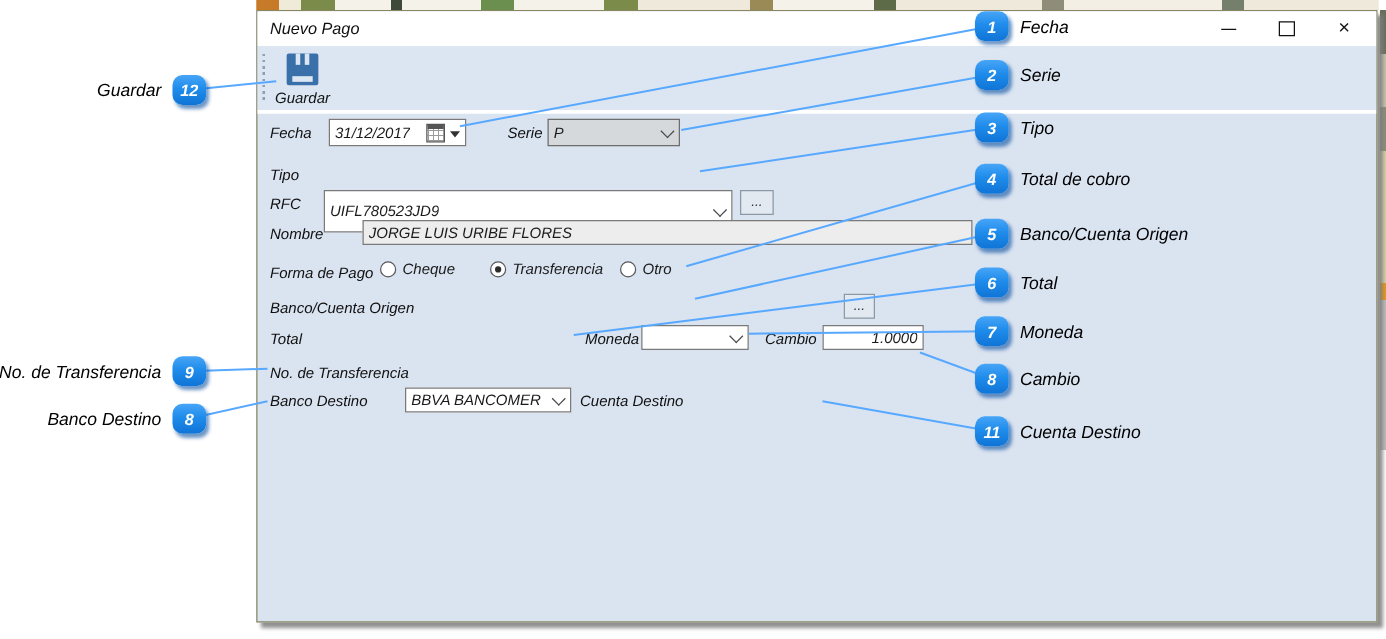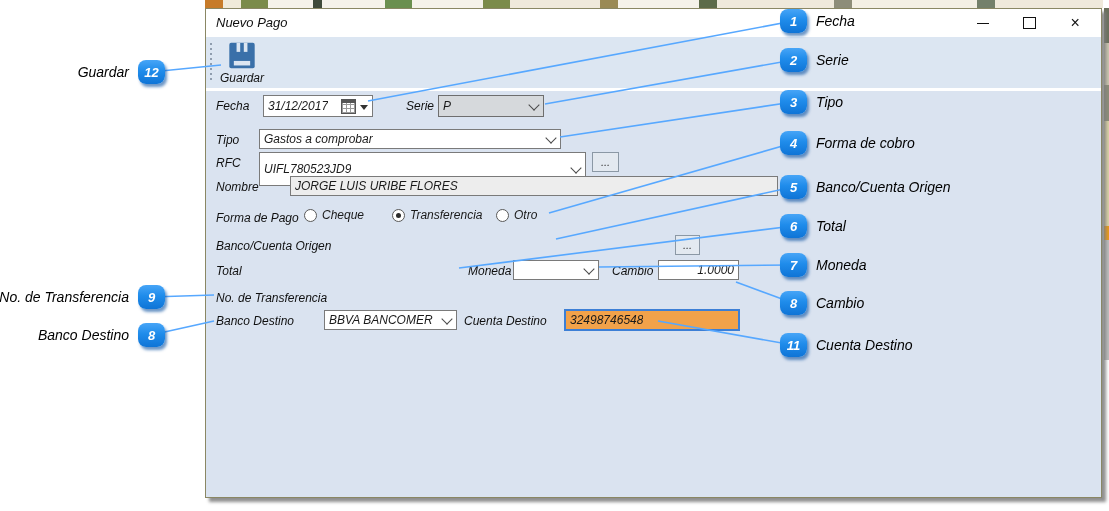--- a/index.html
+++ b/index.html
@@ -115,24 +115,20 @@
       <span class="cal-icon"></span>
       <span class="drop-arrow"></span>
     </div>
     <span class="flabel" style="left:200px;top:89px">Serie</span>
     <div class="box combo gray" style="left:232px;top:86px;width:106px;height:22px">
       <span class="val">P</span>
       <span class="chev"></span>
     </div>
 
     <span class="flabel" style="left:10px;top:123px">Tipo</span>
-    <div class="box combo" style="left:53px;top:120px;width:302px;height:20px">
-      <span class="val">Gastos a comprobar</span>
-      <span class="chev"></span>
-    </div>
 
     <span class="flabel" style="left:10px;top:146px">RFC</span>
     <div class="box combo" style="left:53px;top:143px;width:327px;height:34px">
       <span class="val">UIFL780523JD9</span>
       <span class="chev"></span>
     </div>
     <div class="browse" style="left:386px;top:143px;width:27px;height:20px">...</div>
 
     <span class="flabel" style="left:10px;top:170px">Nombre</span>
     <div class="box readonly" style="left:52px;top:167px;width:488px;height:20px">
@@ -168,23 +164,20 @@
     </div>
 
     <span class="flabel" style="left:10px;top:281px">No. de Transferencia</span>
 
     <span class="flabel" style="left:10px;top:304px">Banco Destino</span>
     <div class="box combo" style="left:118px;top:301px;width:133px;height:20px">
       <span class="val">BBVA BANCOMER  012</span>
       <span class="chev"></span>
     </div>
     <span class="flabel" style="left:258px;top:304px">Cuenta Destino</span>
-    <div class="box hl" style="left:358px;top:300px;width:176px;height:22px">
-      <span class="val">32498746548</span>
-    </div>
 
   </div>
 
   <svg class="lines" width="1109" height="511">
     <g stroke="#57a8ff" stroke-width="1.6" fill="none">
       <line x1="793" y1="21" x2="368" y2="101"></line>
       <line x1="793" y1="60" x2="545" y2="104"></line>
       <line x1="793" y1="102" x2="560" y2="137"></line>
       <line x1="793" y1="143" x2="549" y2="213"></line>
       <line x1="793" y1="187" x2="556" y2="239"></line>
@@ -205,21 +198,21 @@
   <div class="callout" style="left:780px;top:48px">
     <span class="badge">2</span>
     <span class="clabel">Serie</span>
   </div>
   <div class="callout" style="left:780px;top:90px">
     <span class="badge">3</span>
     <span class="clabel">Tipo</span>
   </div>
   <div class="callout" style="left:780px;top:131px">
     <span class="badge">4</span>
-    <span class="clabel">Forma de cobro</span>
+    <span class="clabel">Total de cobro</span>
   </div>
   <div class="callout" style="left:780px;top:175px">
     <span class="badge">5</span>
     <span class="clabel">Banco/Cuenta Origen</span>
   </div>
   <div class="callout" style="left:780px;top:214px">
     <span class="badge">6</span>
     <span class="clabel">Total</span>
   </div>
   <div class="callout" style="left:780px;top:253px">

